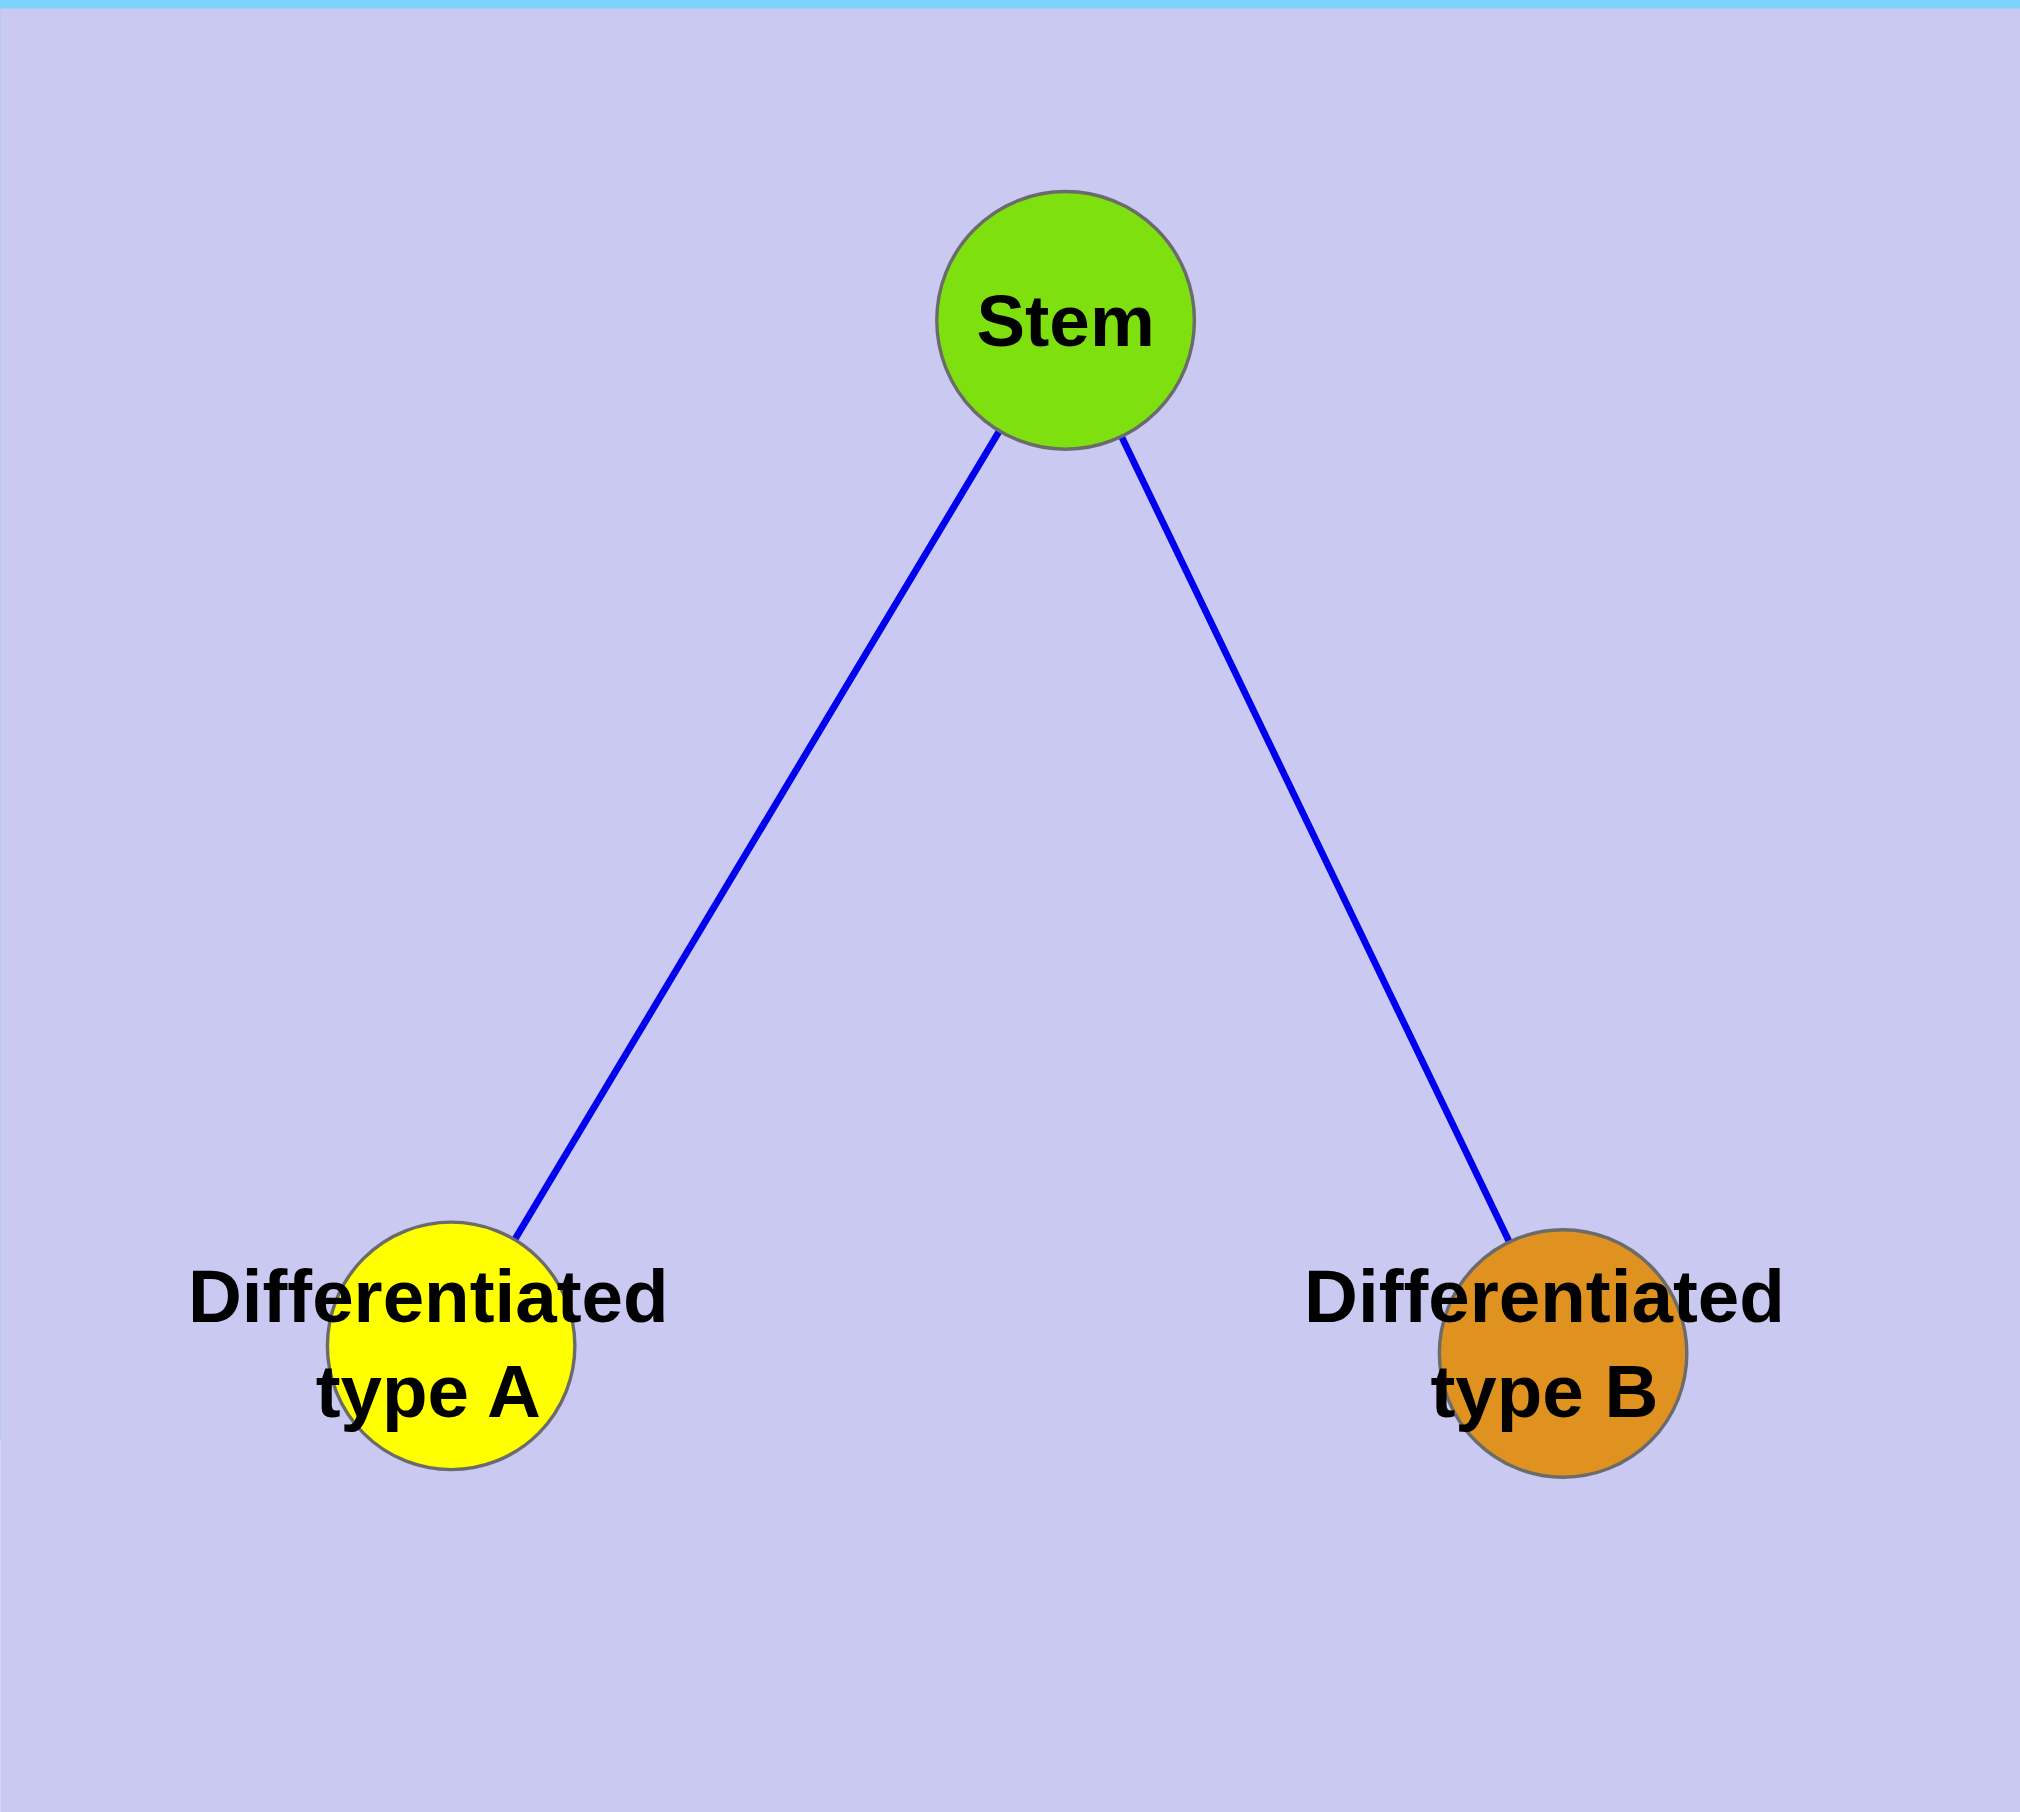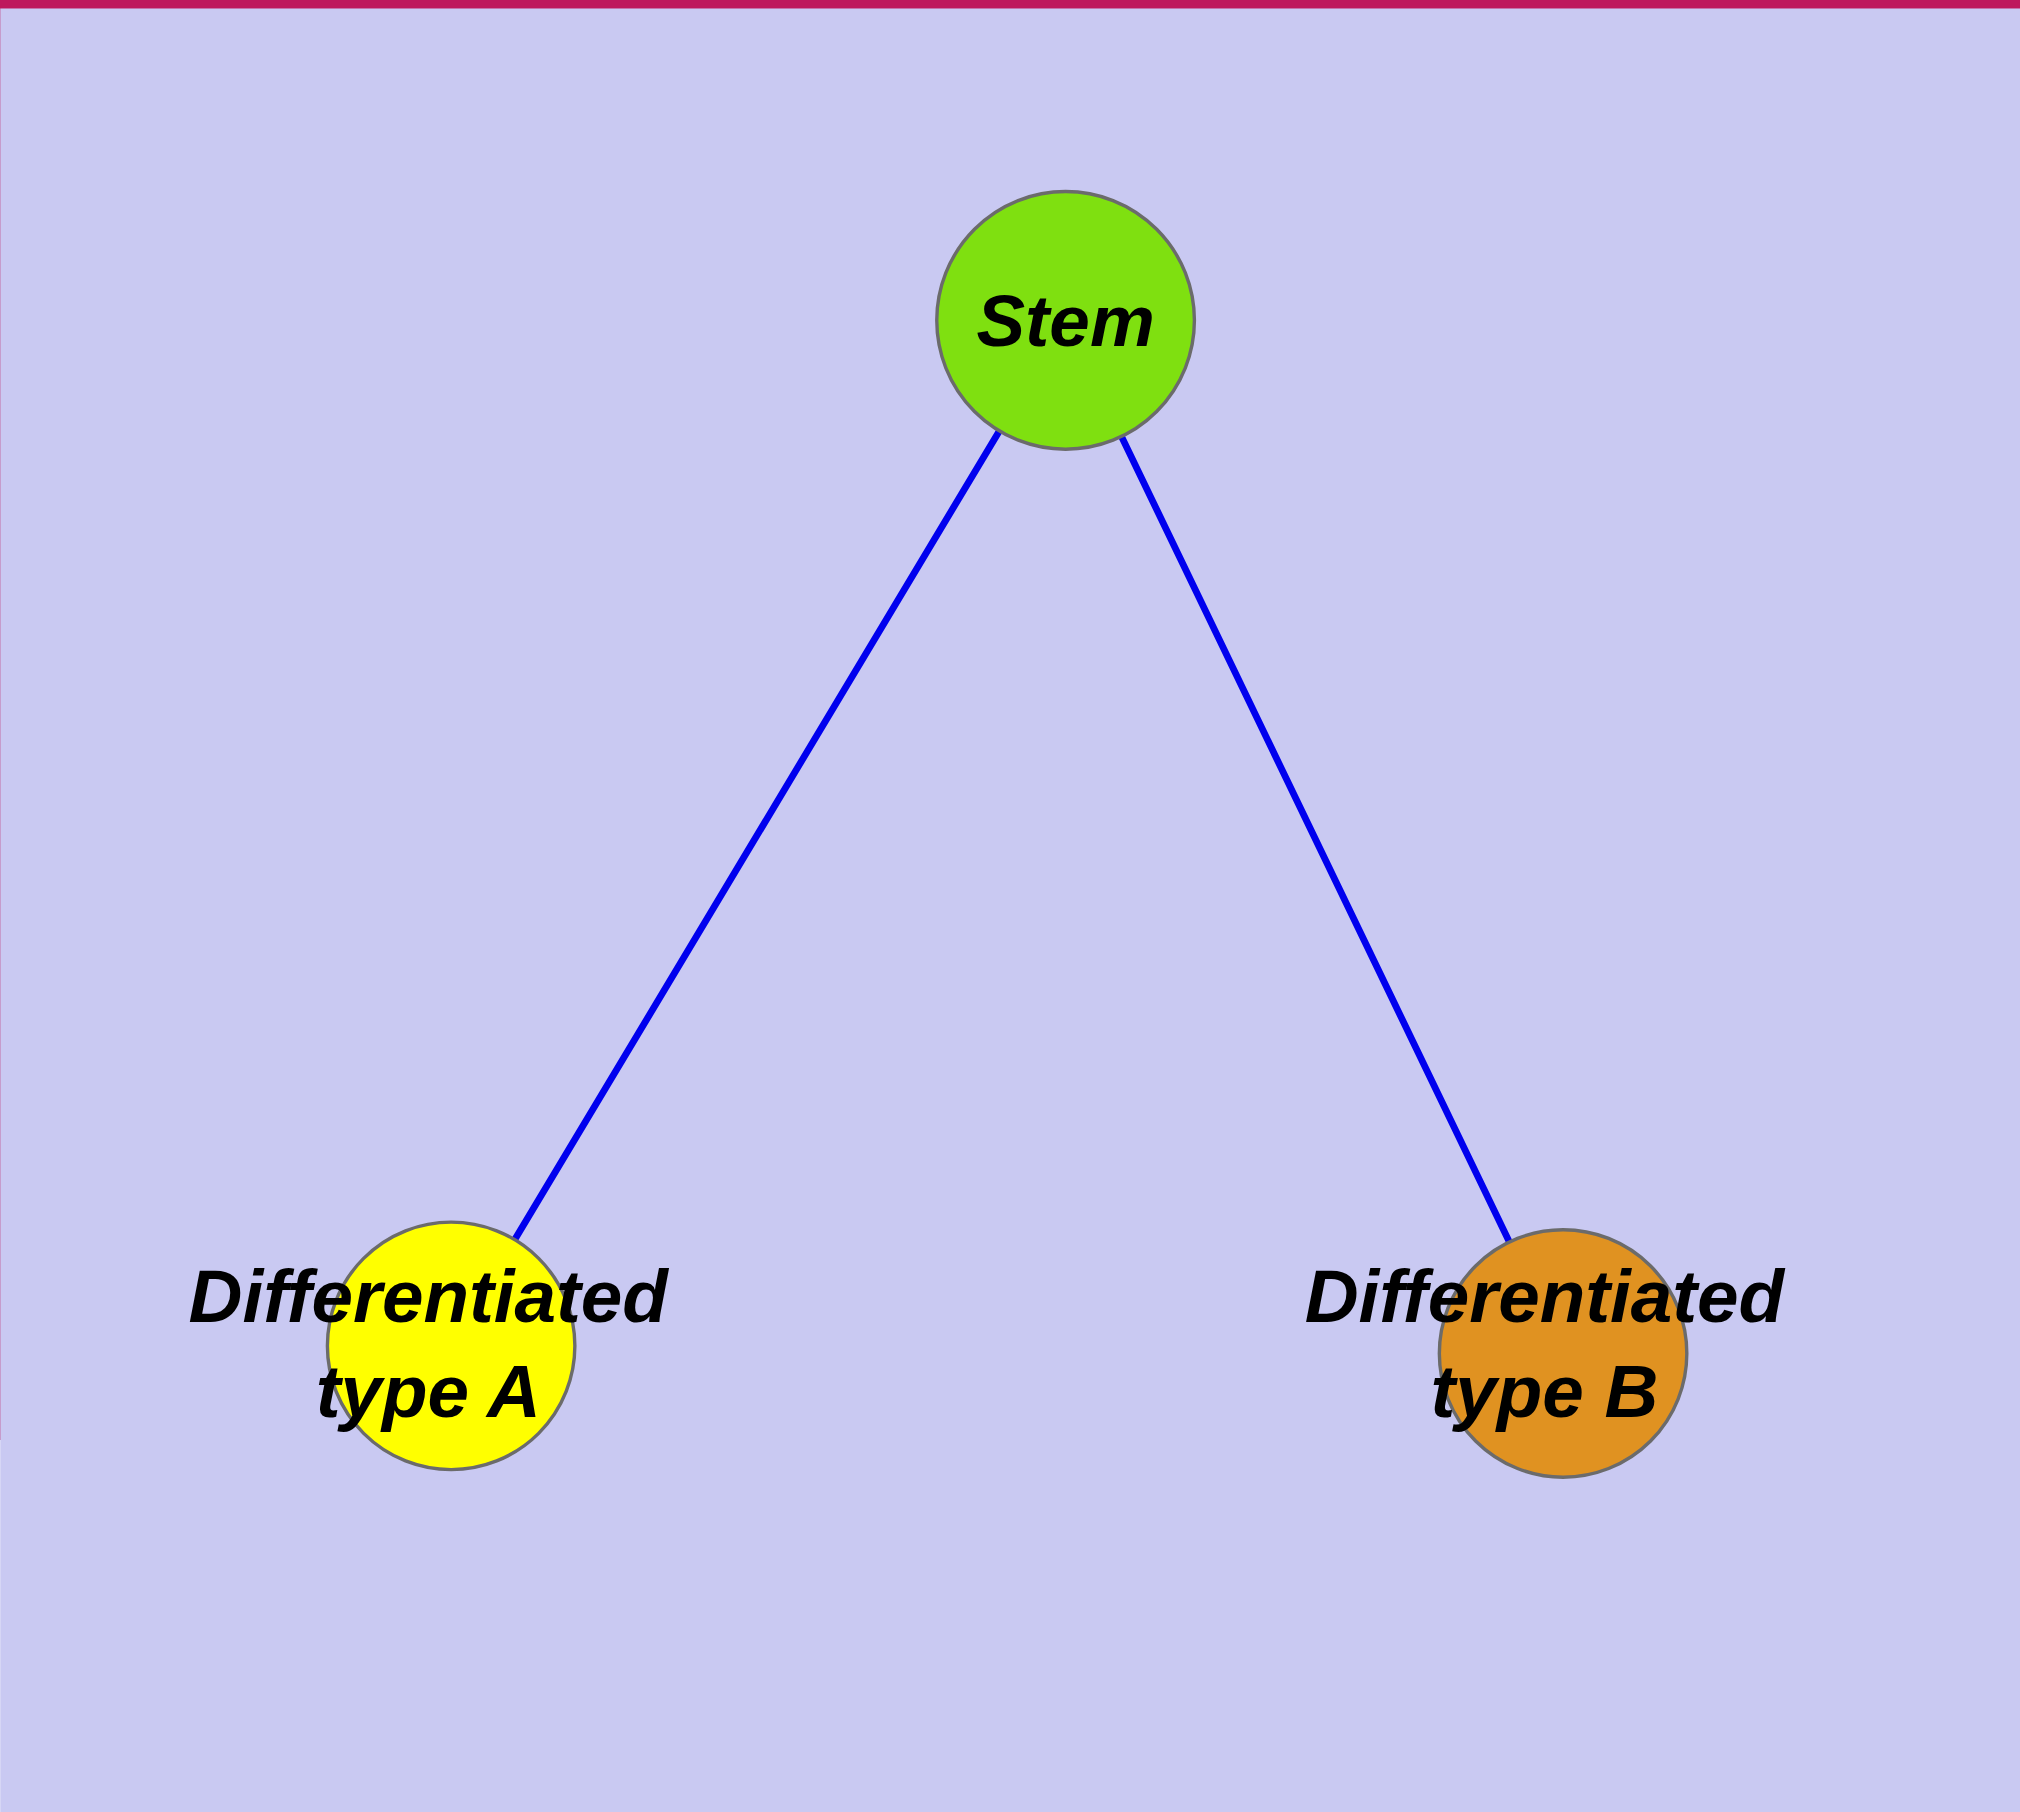--- a/index.html
+++ b/index.html
@@ -7,22 +7,21 @@
     padding: 0;
     width: 2021px;
     height: 1812px;
     overflow: hidden;
     font-family: "Liberation Sans", sans-serif;
   }
   .diagram-wrap {
     width: 2021px;
     height: 1440px;
     position: relative;
-    background: #be185d;
-    font-style: italic;
+    background: #7dd3fc;
   }
   svg {
     display: block;
   }
   .edge {
     stroke-width: 8px;
     fill: none;
     stroke-linecap: round;
   }
   .node-circle {

